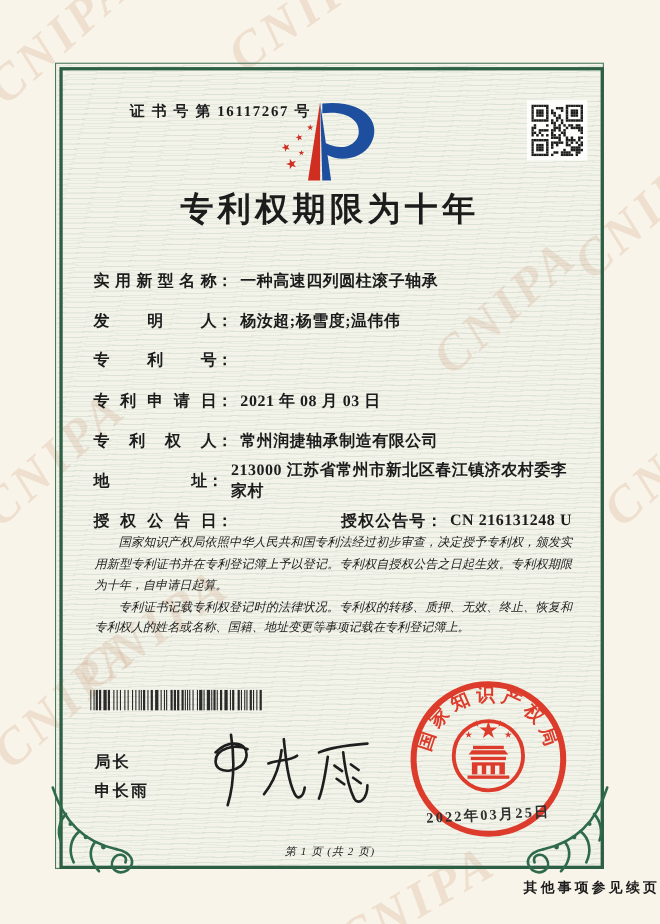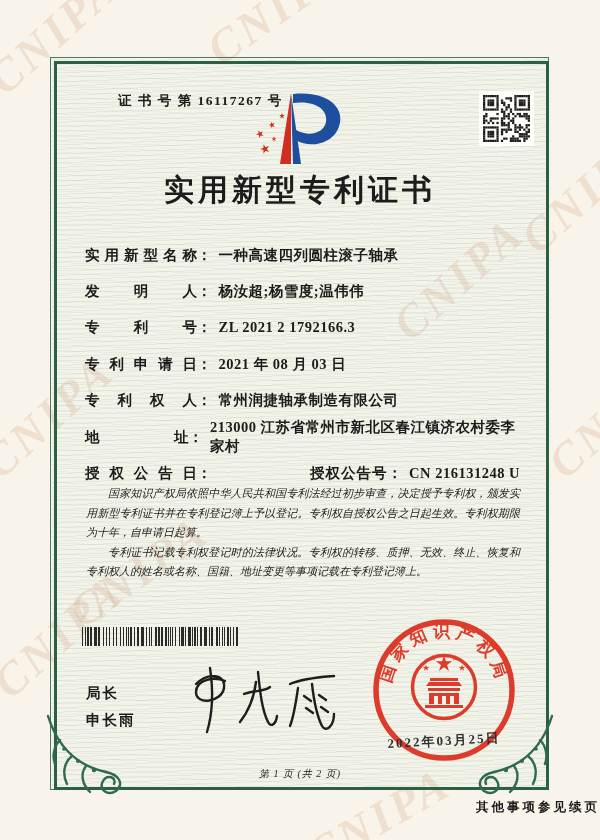--- a/index.html
+++ b/index.html
@@ -343,21 +343,21 @@
           <rect x="17.6" y="44" width="2.2" height="2.2" fill="#1c1c1c"></rect>
           <rect x="26.400000000000002" y="44" width="2.2" height="2.2" fill="#1c1c1c"></rect>
           <rect x="28.6" y="44" width="2.2" height="2.2" fill="#1c1c1c"></rect>
           <rect x="30.800000000000004" y="44" width="2.2" height="2.2" fill="#1c1c1c"></rect>
           <rect x="33" y="44" width="2.2" height="2.2" fill="#1c1c1c"></rect>
           <rect x="35.2" y="44" width="2.2" height="2.2" fill="#1c1c1c"></rect>
           <rect x="39.6" y="44" width="2.2" height="2.2" fill="#1c1c1c"></rect>
         </svg>
     </div>
 
-    <div class="title">实用新型专利证书</div>
+    <div class="title">专利权期限为十年</div>
 
     <div class="fields">
       <div class="frow">
         <span class="flabel">
             <span>实</span>
             <span>用</span>
             <span>新</span>
             <span>型</span>
             <span>名</span>
             <span>称</span>
@@ -374,21 +374,20 @@
           <span class="fcolon">：</span>
         <span class="fvalue">杨汝超;杨雪度;温伟伟</span>
       </div>
       <div class="frow">
         <span class="flabel">
             <span>专</span>
             <span>利</span>
             <span>号</span>
           </span>
           <span class="fcolon">：</span>
-        <span class="fvalue">ZL 2021 2 1792166.3</span>
       </div>
       <div class="frow">
         <span class="flabel">
             <span>专</span>
             <span>利</span>
             <span>申</span>
             <span>请</span>
             <span>日</span>
           </span>
           <span class="fcolon">：</span>

